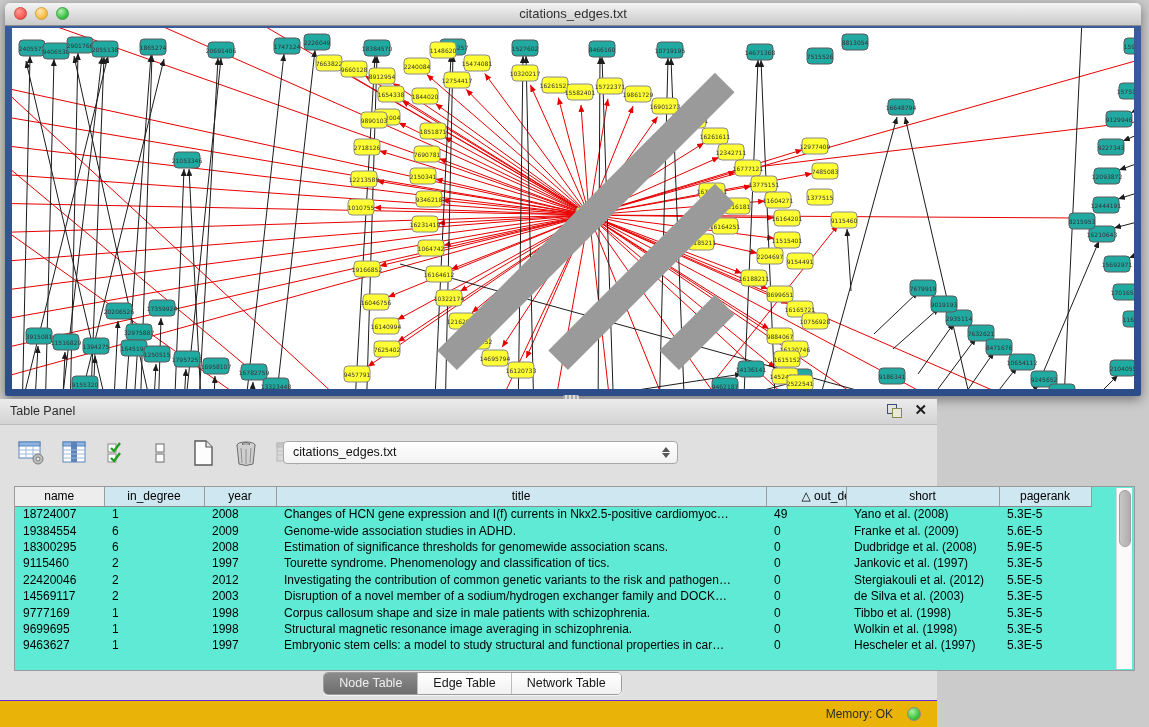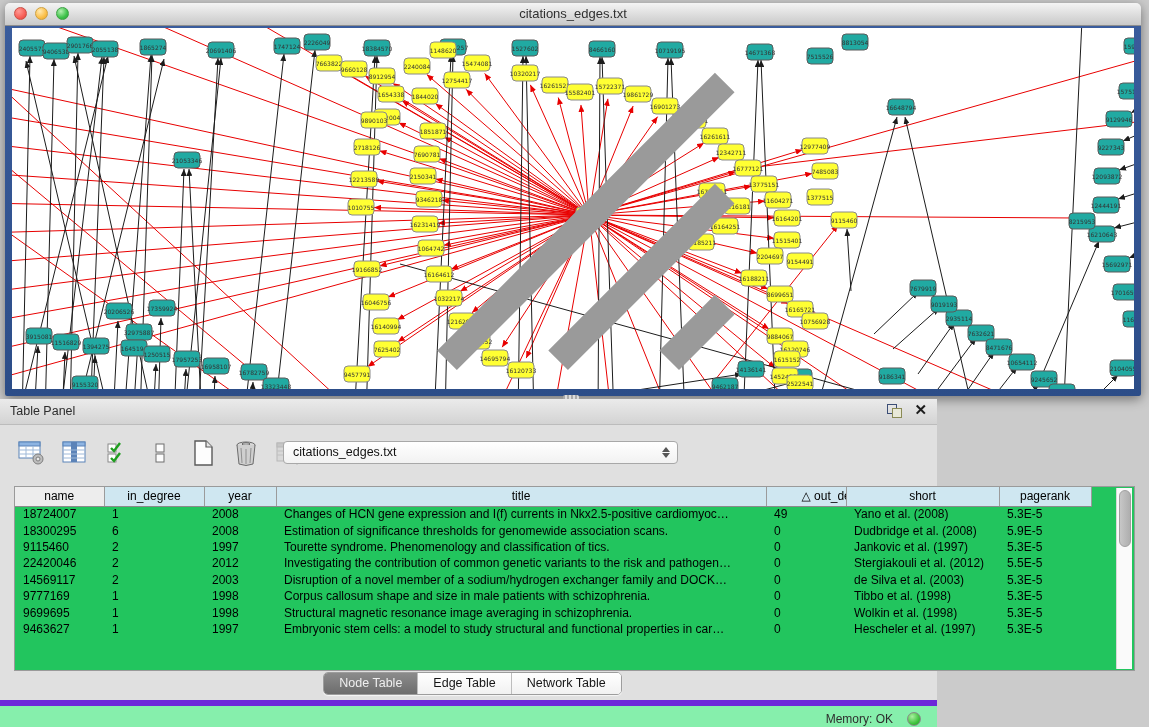--- a/index.html
+++ b/index.html
@@ -44,21 +44,21 @@
   .fxi{font-family:"Liberation Serif",serif;font-style:italic;font-size:16px;color:#222;margin-left:14px;}
   .combo{position:absolute;left:283px;top:16px;width:395px;height:23px;background:linear-gradient(#ffffff,#f2f2f2);
        border:1px solid #a8a8a8;border-radius:4px;box-sizing:border-box;font-size:12.5px;color:#111;
        line-height:21px;padding-left:9px;}
   .combo .step{position:absolute;right:6px;top:2px;width:11px;height:17px;display:flex;flex-direction:column;
        align-items:center;justify-content:center;gap:1px;}
   .combo .step i{display:block;width:0;height:0;border-left:4px solid transparent;border-right:4px solid transparent;}
   .combo .step .up{border-bottom:5px solid #555;}
   .combo .step .dn{border-top:5px solid #555;}
 
-  .twrap{position:absolute;left:14px;top:87px;width:1121px;height:185px;background:#22c55e;
+  .twrap{position:absolute;left:14px;top:87px;width:1121px;height:185px;background:#5eead4;
        border:1px solid #9a9a9a;box-sizing:border-box;overflow:hidden;}
   table.dt{border-collapse:collapse;table-layout:fixed;width:1076px;font-size:12px;color:#000;}
   table.dt th{height:19px;font-weight:normal;text-align:center;border-right:1px solid #9b9b9b;
        border-bottom:1px solid #8a8a8a;background:var(--header-blue,#cfe7f1);overflow:hidden;white-space:nowrap;
        font-size:12px;padding:0 3px;box-sizing:border-box;}
   table.dt th.gray{background:#ededed;}
   table.dt th.sortcol{text-align:left;padding-left:5px;}
   table.dt td{height:16.4px;padding:0 0 0 8px;white-space:nowrap;overflow:hidden;box-sizing:border-box;}
   .vscroll{position:absolute;right:2px;top:1px;bottom:1px;width:15px;background:#fafafa;
        border-left:1px solid #d8d8d8;}
@@ -66,22 +66,22 @@
        background:linear-gradient(90deg,#c7c7c7,#aeaeae);border:1px solid #9f9f9f;}
 
   .tabbar{position:absolute;left:4px;top:273px;width:100%;display:flex;justify-content:center;}
   .seg{display:flex;border:1px solid #9d9d9d;border-radius:5px;overflow:hidden;background:#fff;
        box-shadow:0 1px 1px rgba(255,255,255,.7);}
   .seg .tab{padding:0 15px;height:21px;line-height:21px;font-size:12.5px;color:#151515;
        background:linear-gradient(#ffffff,#f1f1f1);border-left:1px solid #bdbdbd;}
   .seg .tab:first-child{border-left:none;}
   .seg .tab.sel{background:linear-gradient(#8b8b8b,var(--tab-selected,#6d6d6d));color:#efefef;}
 
-  .statusbar{position:absolute;left:0;bottom:0;width:100%;height:27px;background:#86efac;
-       border-top:6px solid #6d28d9;box-sizing:border-box;padding-left:35px;}
+  .statusbar{position:absolute;left:0;bottom:0;width:100%;height:27px;background:#eab308;
+       border-top:1px solid #6d28d9;box-sizing:border-box;padding-left:35px;}
   .mem{position:absolute;right:44px;top:0;line-height:26px;font-size:12px;color:#2e2e2e;}
   .memdot{position:absolute;right:16px;top:6px;width:14px;height:14px;border-radius:50%;
        background:radial-gradient(circle at 35% 30%,#a9f0a0,#39c039 65%,#27a32c);border:1px solid #8a8a8a;box-sizing:border-box;}
   .divgrip{position:absolute;left:563px;top:-4px;width:16px;height:5px;border-radius:2px;
        background:repeating-linear-gradient(90deg,#aaa 0 2px,#ddd 2px 4px);}
 </style>
 </head>
 <body>
 
 <div id="win">
@@ -838,20 +838,29 @@
           <tr>
             <td>18724007</td>
             <td>1</td>
             <td>2008</td>
             <td>Changes of HCN gene expression and I(f) currents in Nkx2.5-positive cardiomyoc…</td>
             <td>49</td>
             <td>Yano et al. (2008)</td>
             <td>5.3E-5</td>
           </tr>
           <tr>
+            <td>19384554</td>
+            <td>6</td>
+            <td>2009</td>
+            <td>Genome-wide association studies in ADHD.</td>
+            <td>0</td>
+            <td>Franke et al. (2009)</td>
+            <td>5.6E-5</td>
+          </tr>
+          <tr>
             <td>18300295</td>
             <td>6</td>
             <td>2008</td>
             <td>Estimation of significance thresholds for genomewide association scans.</td>
             <td>0</td>
             <td>Dudbridge et al. (2008)</td>
             <td>5.9E-5</td>
           </tr>
           <tr>
             <td>9115460</td>

